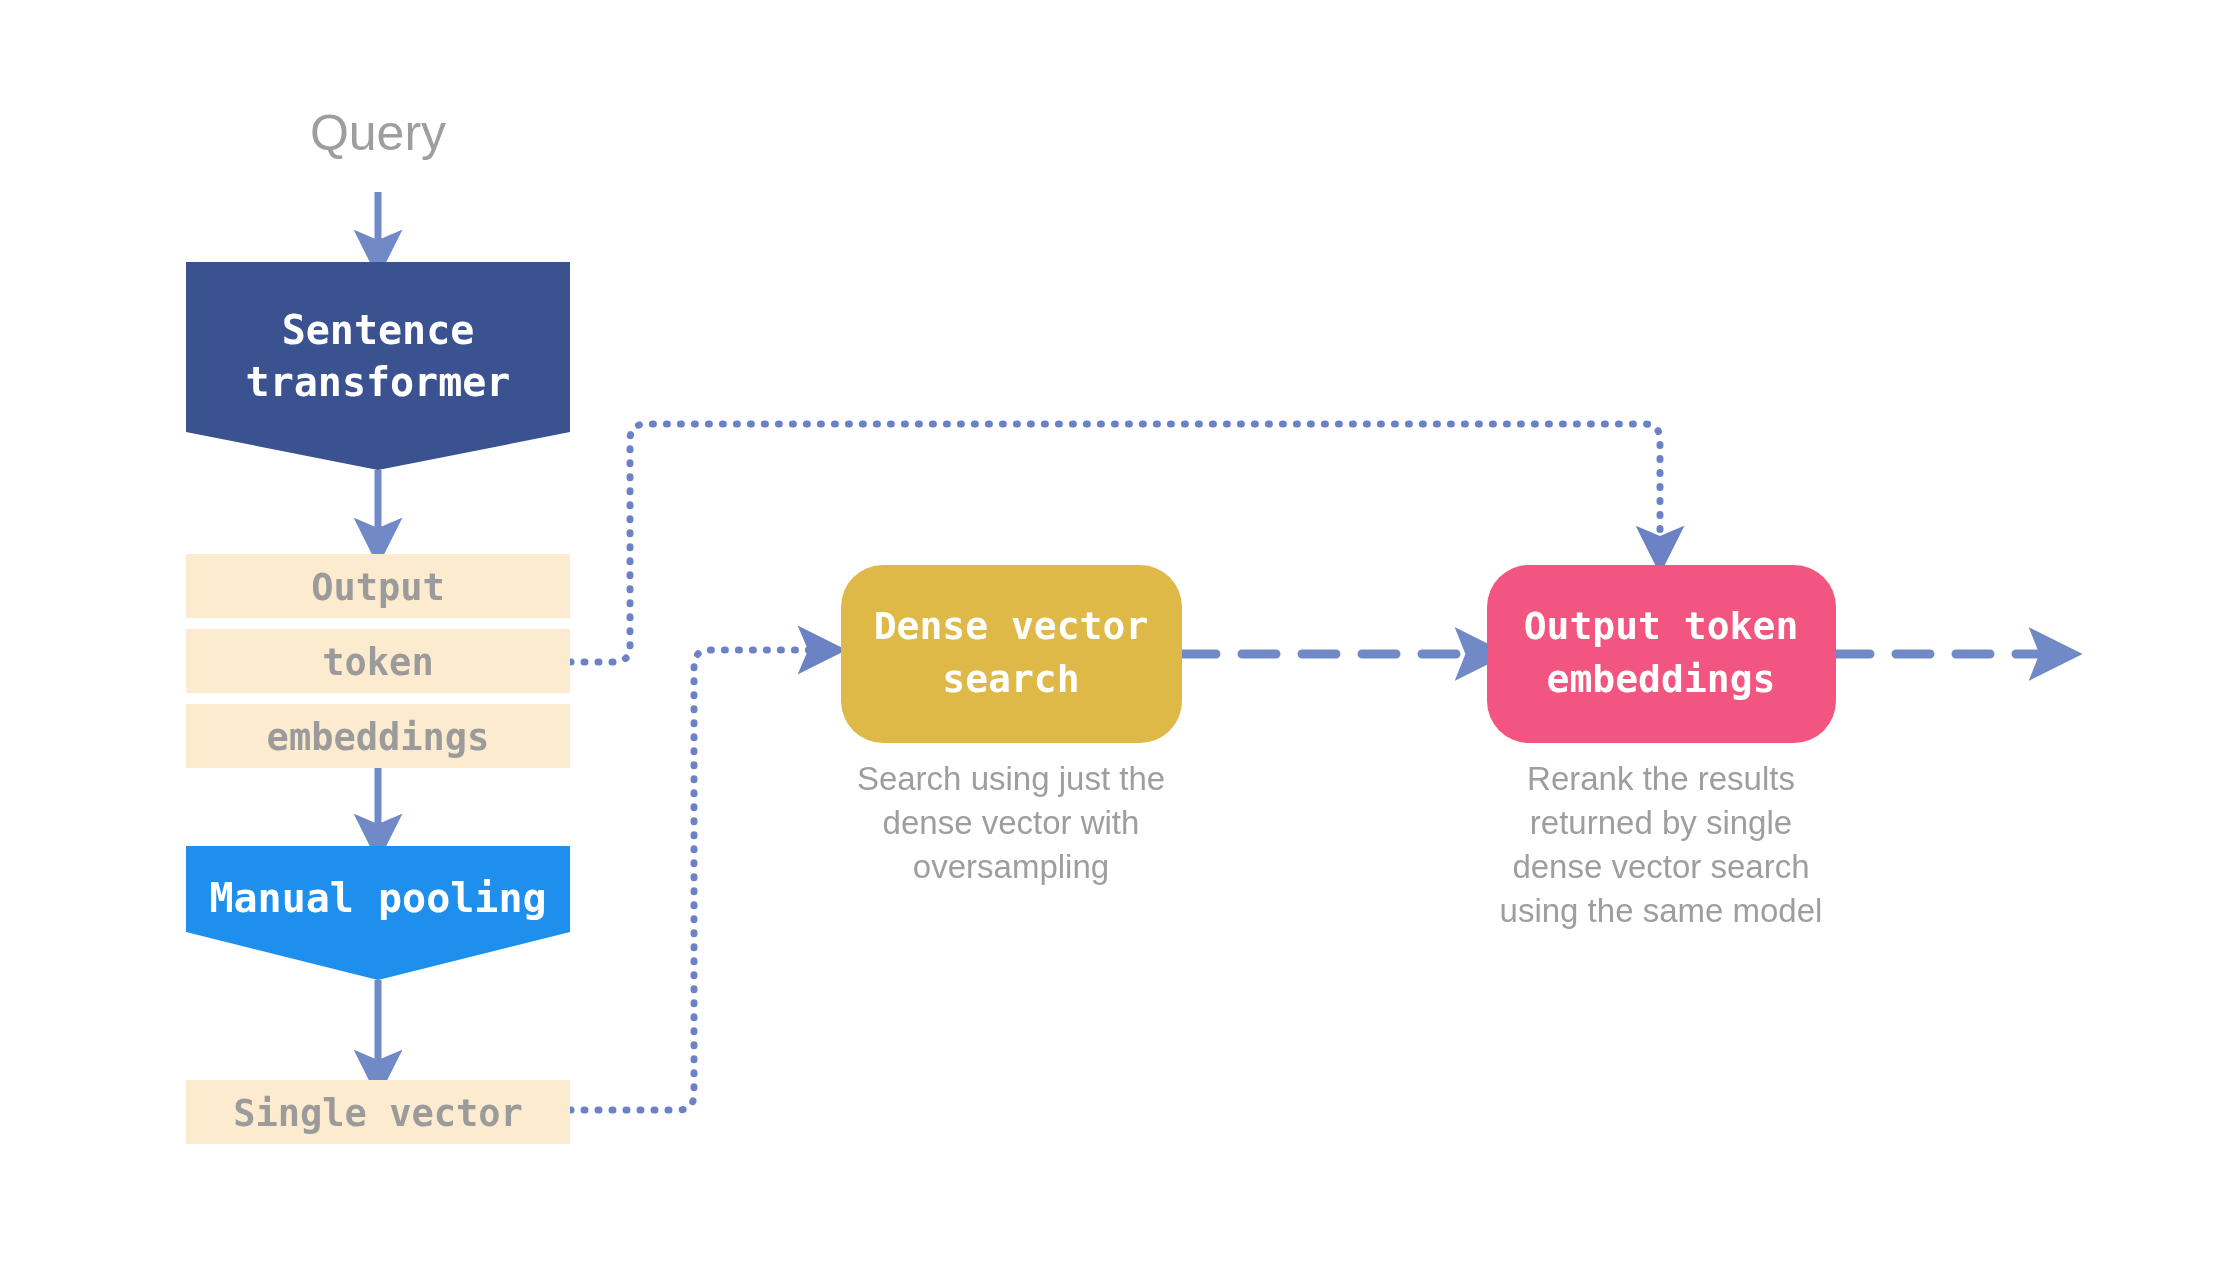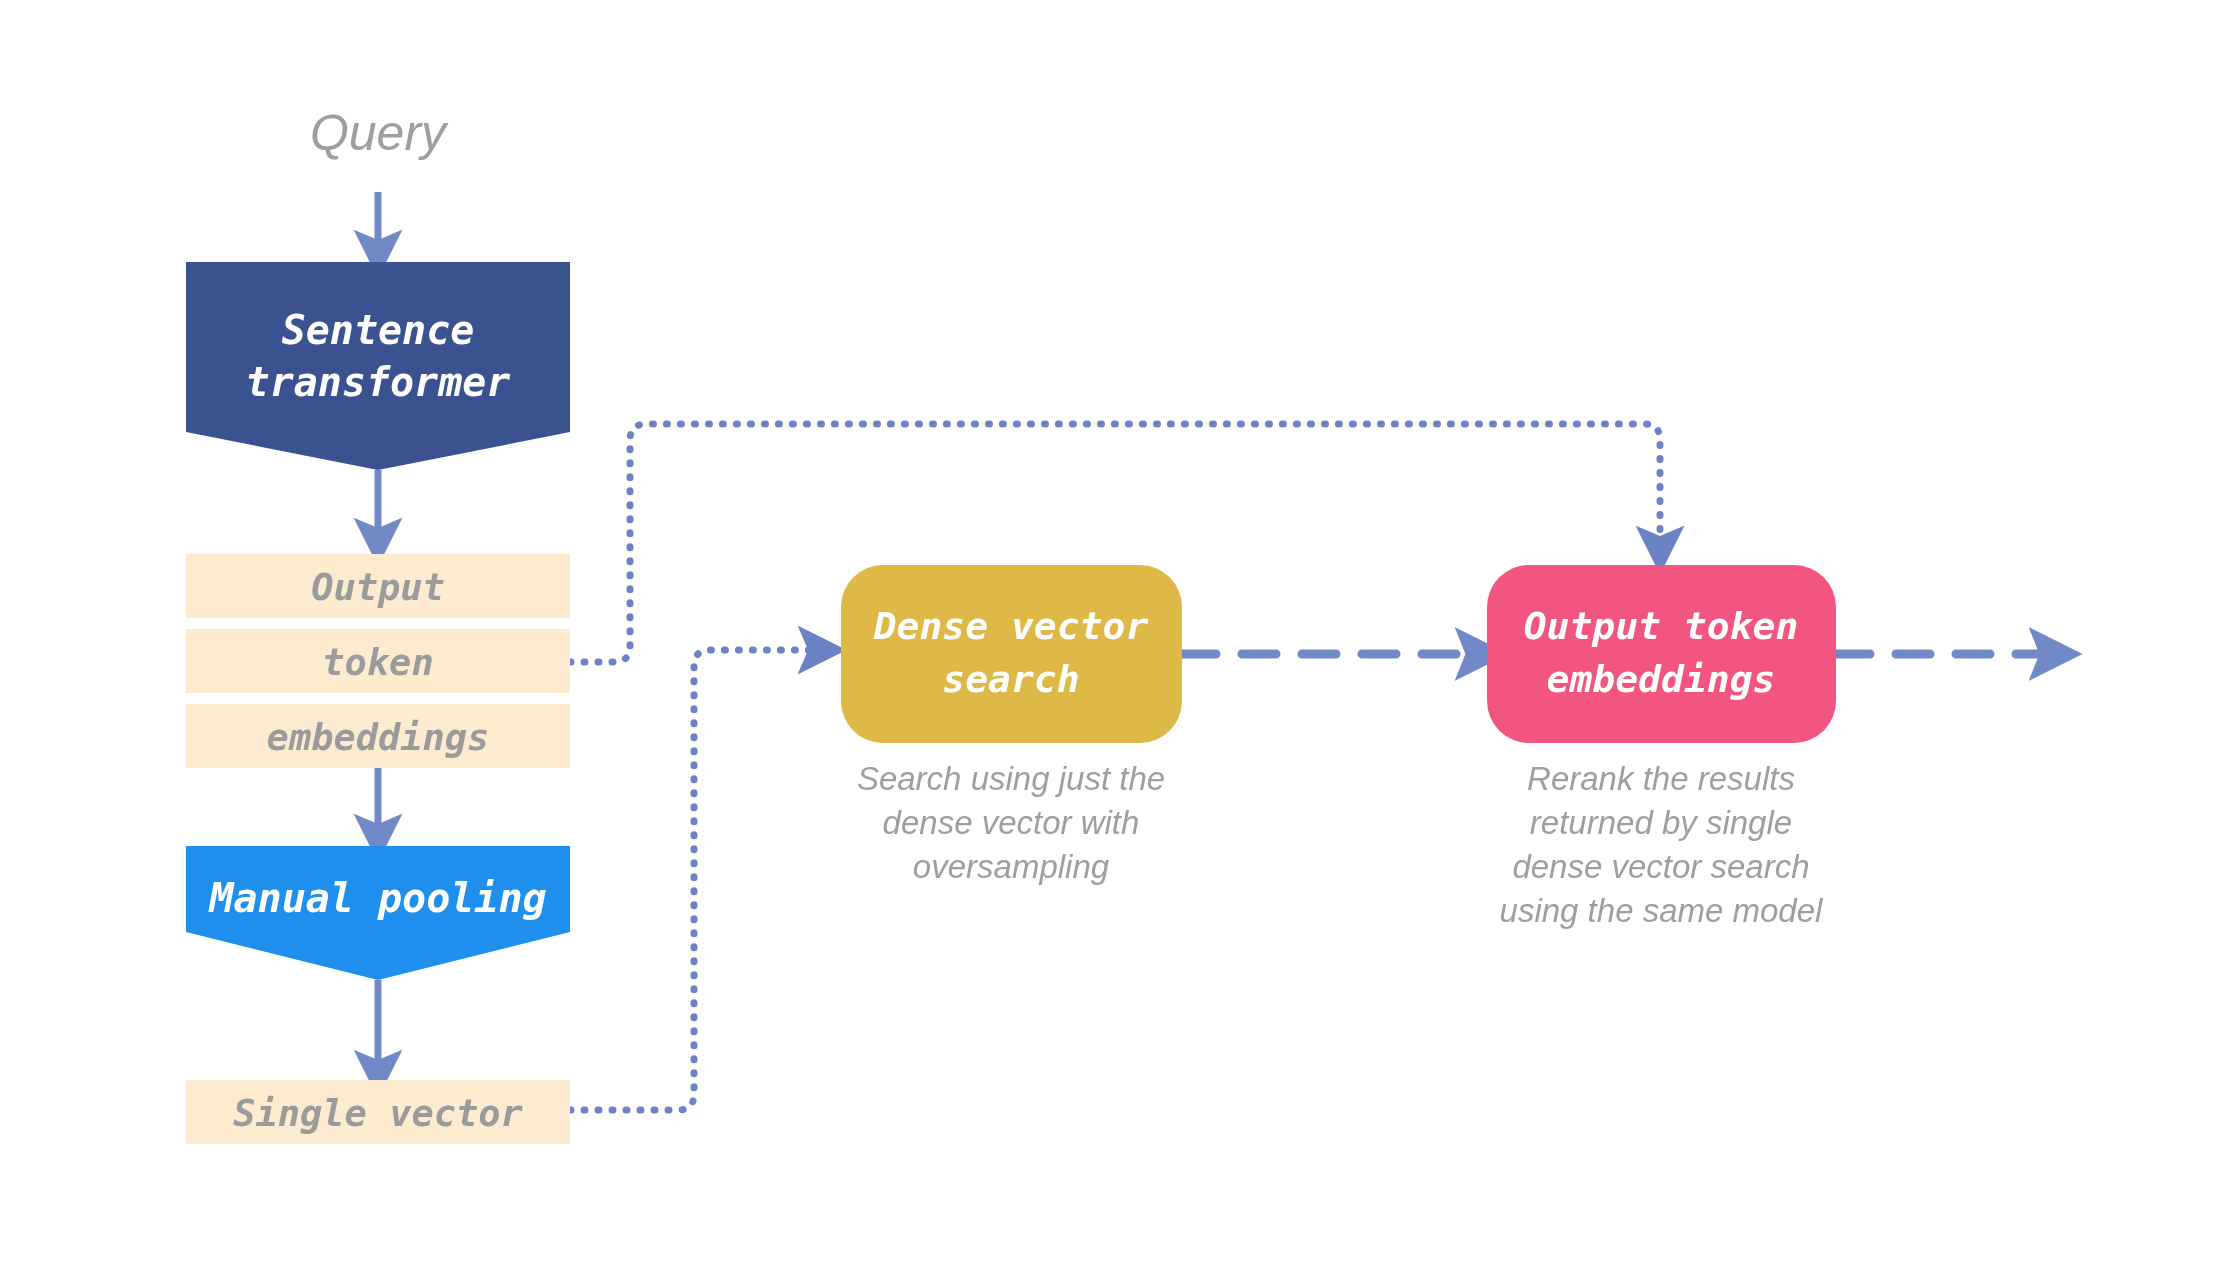--- a/index.html
+++ b/index.html
@@ -12,21 +12,20 @@
     height: 1272px;
     font-family: "Liberation Sans", sans-serif;
     position: relative;
     overflow: hidden;
   }
   #diagram-root {
     position: absolute;
     left: 0; top: 0;
     width: 2230px;
     height: 1272px;
-    font-style: italic;
   }
   svg.canvas {
     position: absolute;
     left: 0; top: 0;
     width: 2230px;
     height: 1272px;
   }
   .mono-label {
     font-family: "DejaVu Sans Mono", "Liberation Mono", monospace;
     font-weight: bold;

